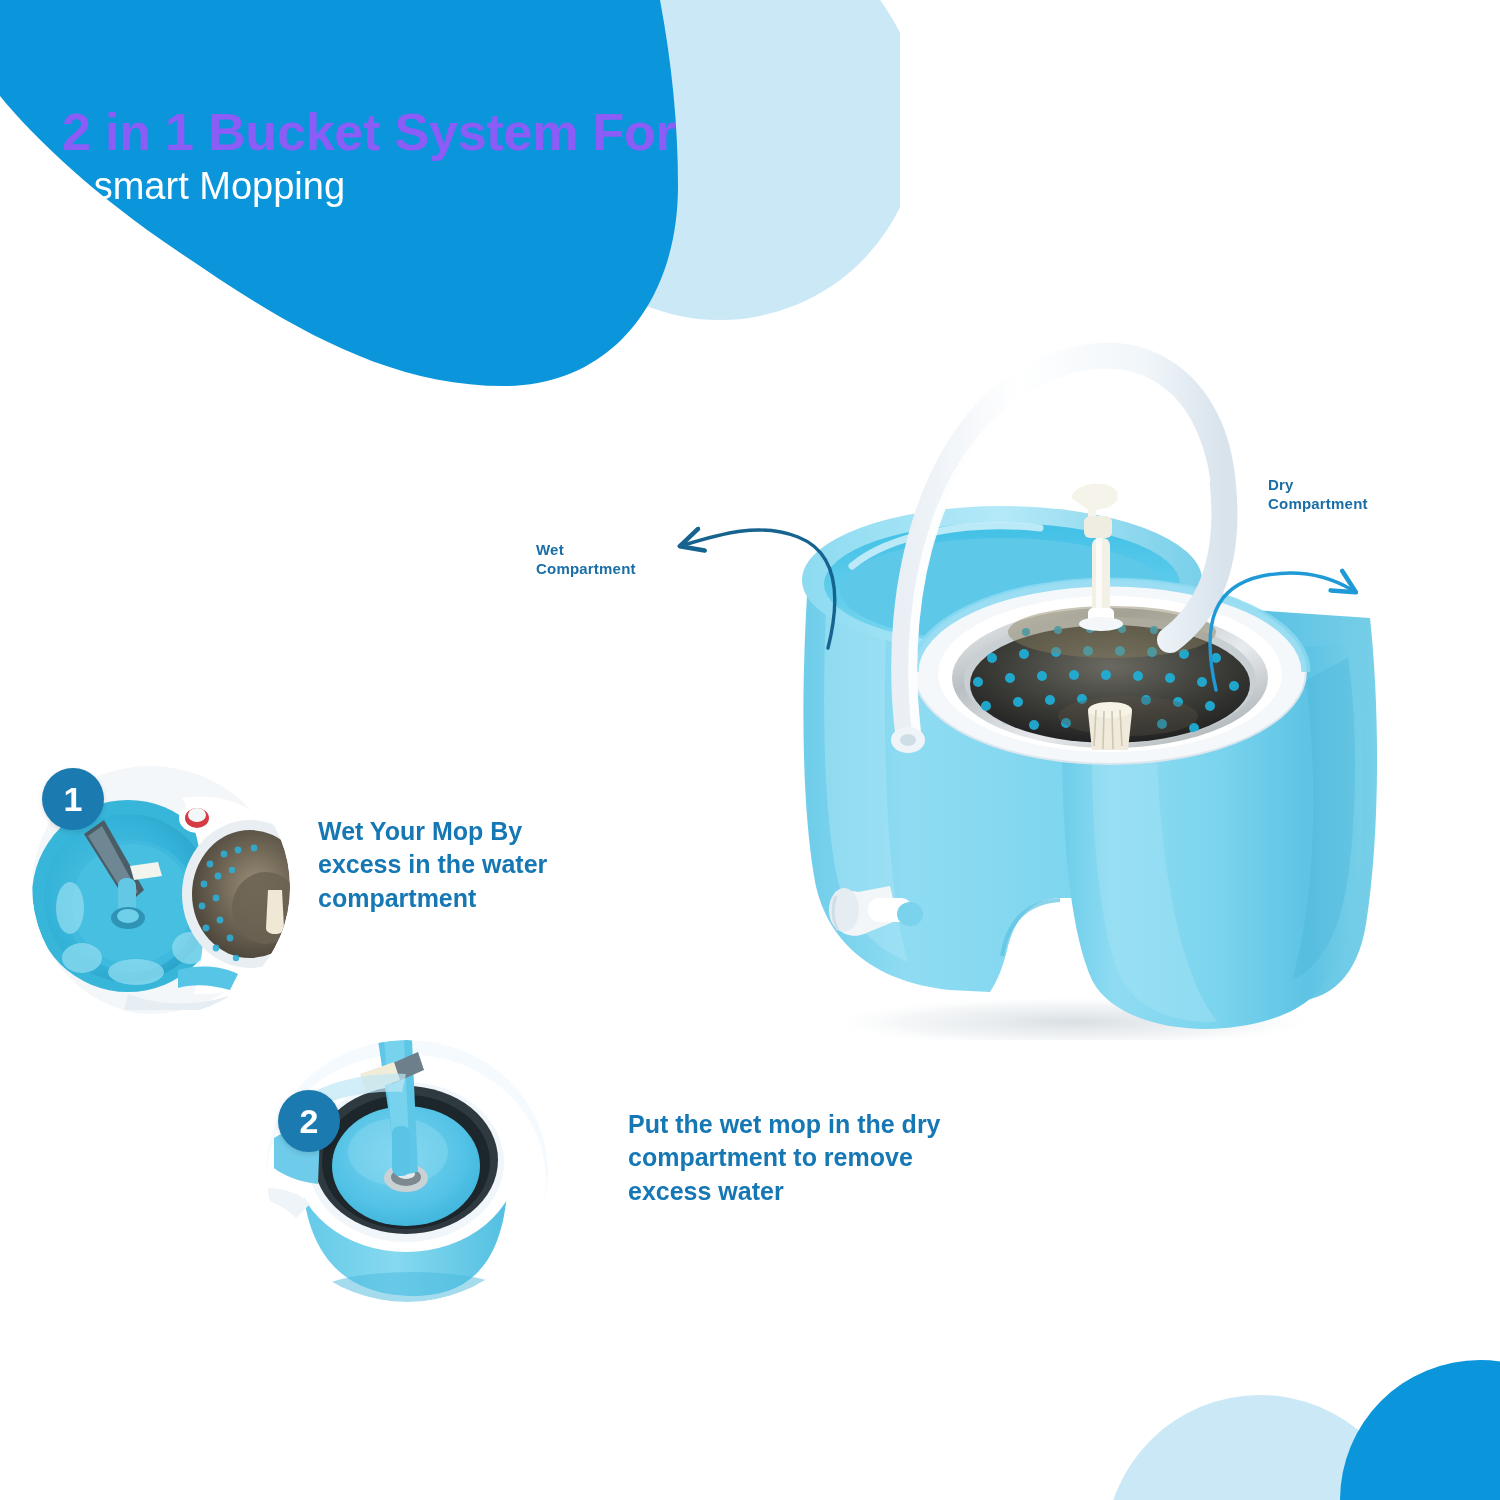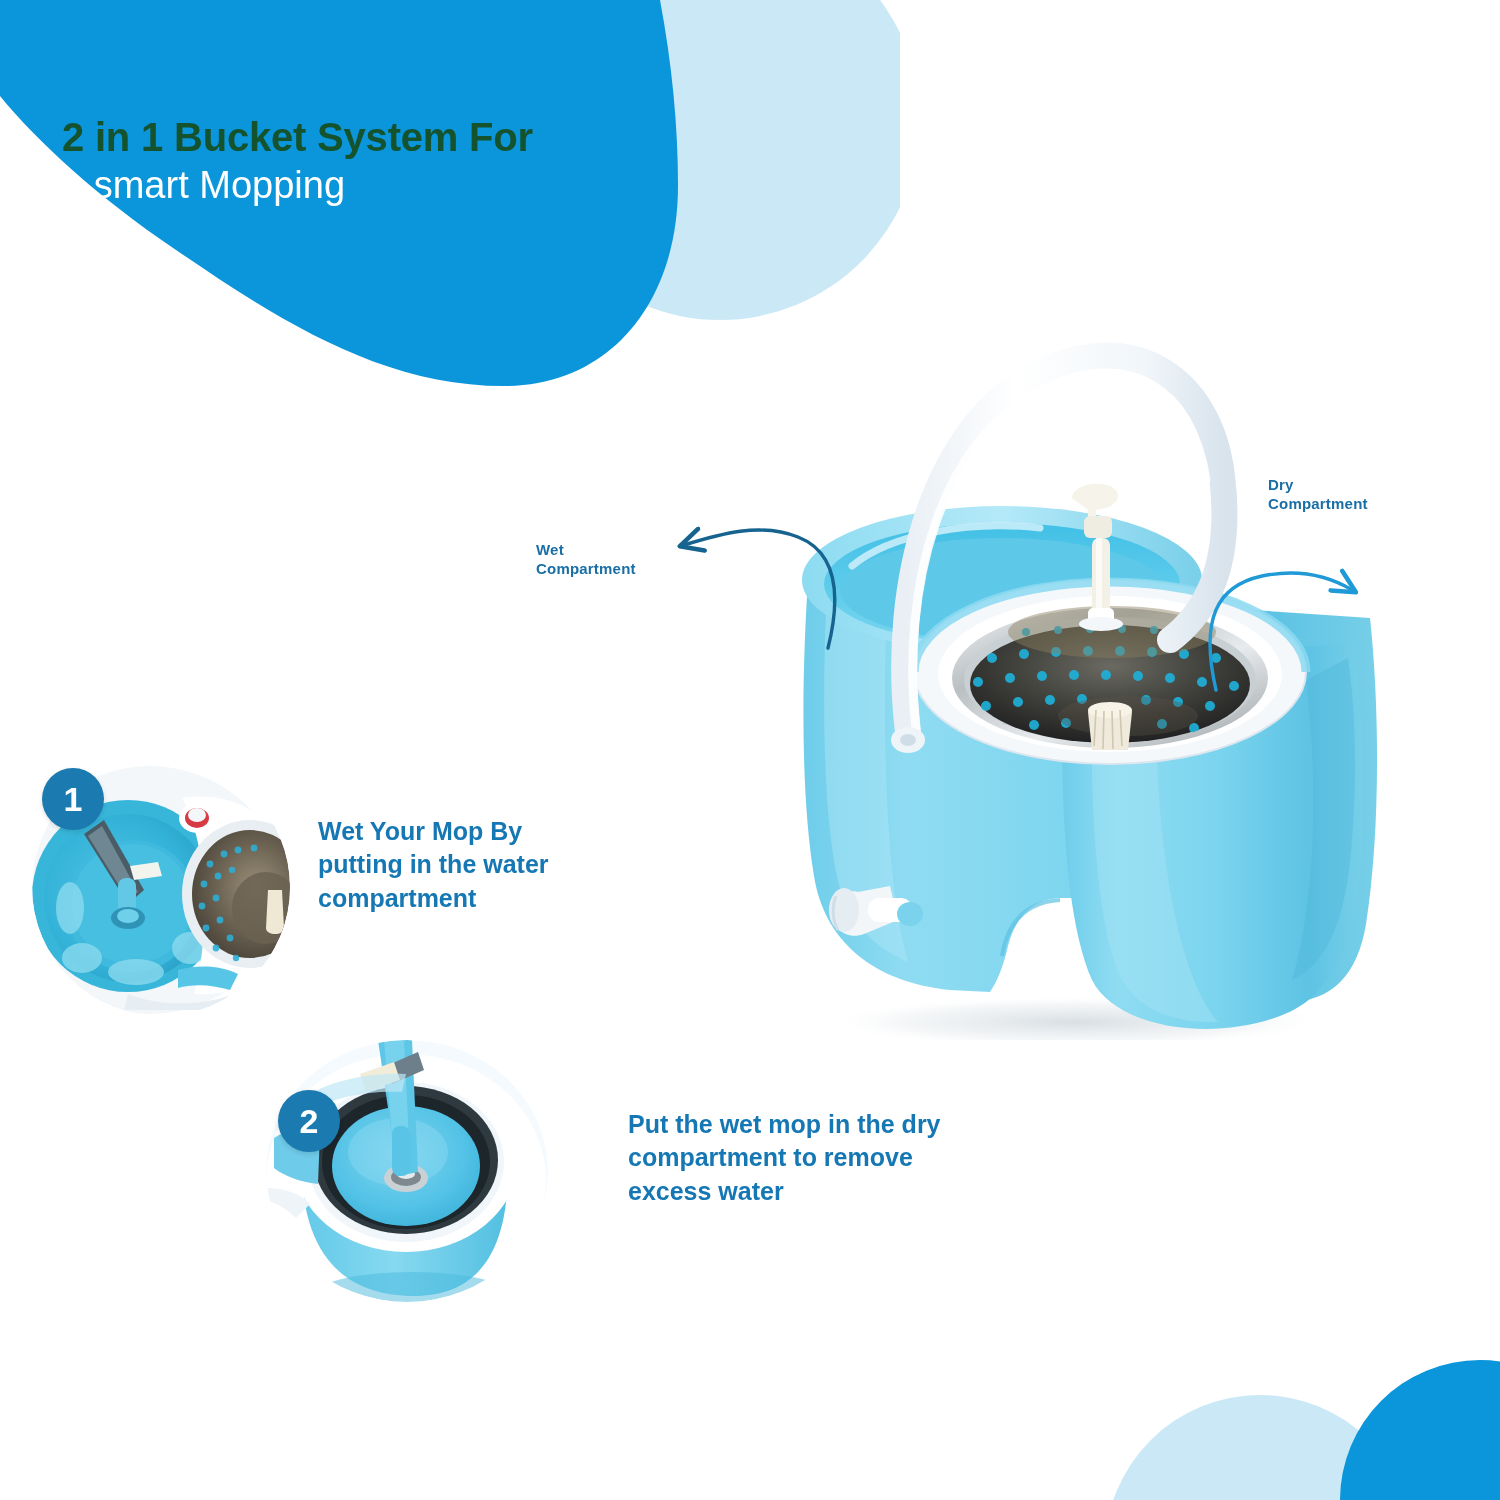--- a/index.html
+++ b/index.html
@@ -28,26 +28,26 @@
 
   
   #header-text {
     position: absolute;
     left: 62px;
     top: 100px;
     z-index: 5;
     width: 620px;
   }
   #title-line-1 {
-    font-size: 40px;
+    font-size: 52px;
     font-weight: 700;
-    color: #14532d;
+    color: #8b5cf6;
     letter-spacing: -0.2px;
     line-height: 1.08;
-    margin: 16px 0 4px 0;
+    margin: 4px 0 4px 0;
     white-space: nowrap;
   }
   .title-line-sub {
     font-size: 38px;
     font-weight: 300;
     color: #ffffff;
     line-height: 1.18;
     margin: 0;
     white-space: nowrap;
   }
@@ -433,21 +433,21 @@
 
         <ellipse cx="165" cy="60" rx="18" ry="15" fill="#ffffff"></ellipse>
         <ellipse cx="165" cy="60" rx="12" ry="10" fill="#d63a44"></ellipse>
         <ellipse cx="165" cy="57" rx="9" ry="7" fill="#f4f7f9"></ellipse>
 
         <path d="M146,212 C168,206 190,208 206,216 L198,232 C178,226 160,226 146,230 Z" fill="#57c6e6"></path>
         <path d="M96,236 C126,248 166,248 196,238 L200,252 L92,252 Z" fill="#e7eef3"></path>
       </g>
     </svg>
     <div class="step-badge" id="step1-badge">1</div>
-    <div class="step-text" id="step1-text">Wet Your Mop By putting in the water compartment</div>
+    <div class="step-text" id="step1-text">Wet Your Mop By excess in the water compartment</div>
   </div>
 
   <div class="step-block">
     <svg class="step-photo-wrap" id="step2-photo" viewBox="0 0 282 262">
       <defs>
         <clipPath id="s2clip">
             <ellipse cx="141" cy="131" rx="141" ry="131"></ellipse>
           </clipPath>
         <linearGradient id="s2body" x1="0" y1="0" x2="1" y2="0">
           <stop offset="0%" stop-color="#63c9e8"></stop>

